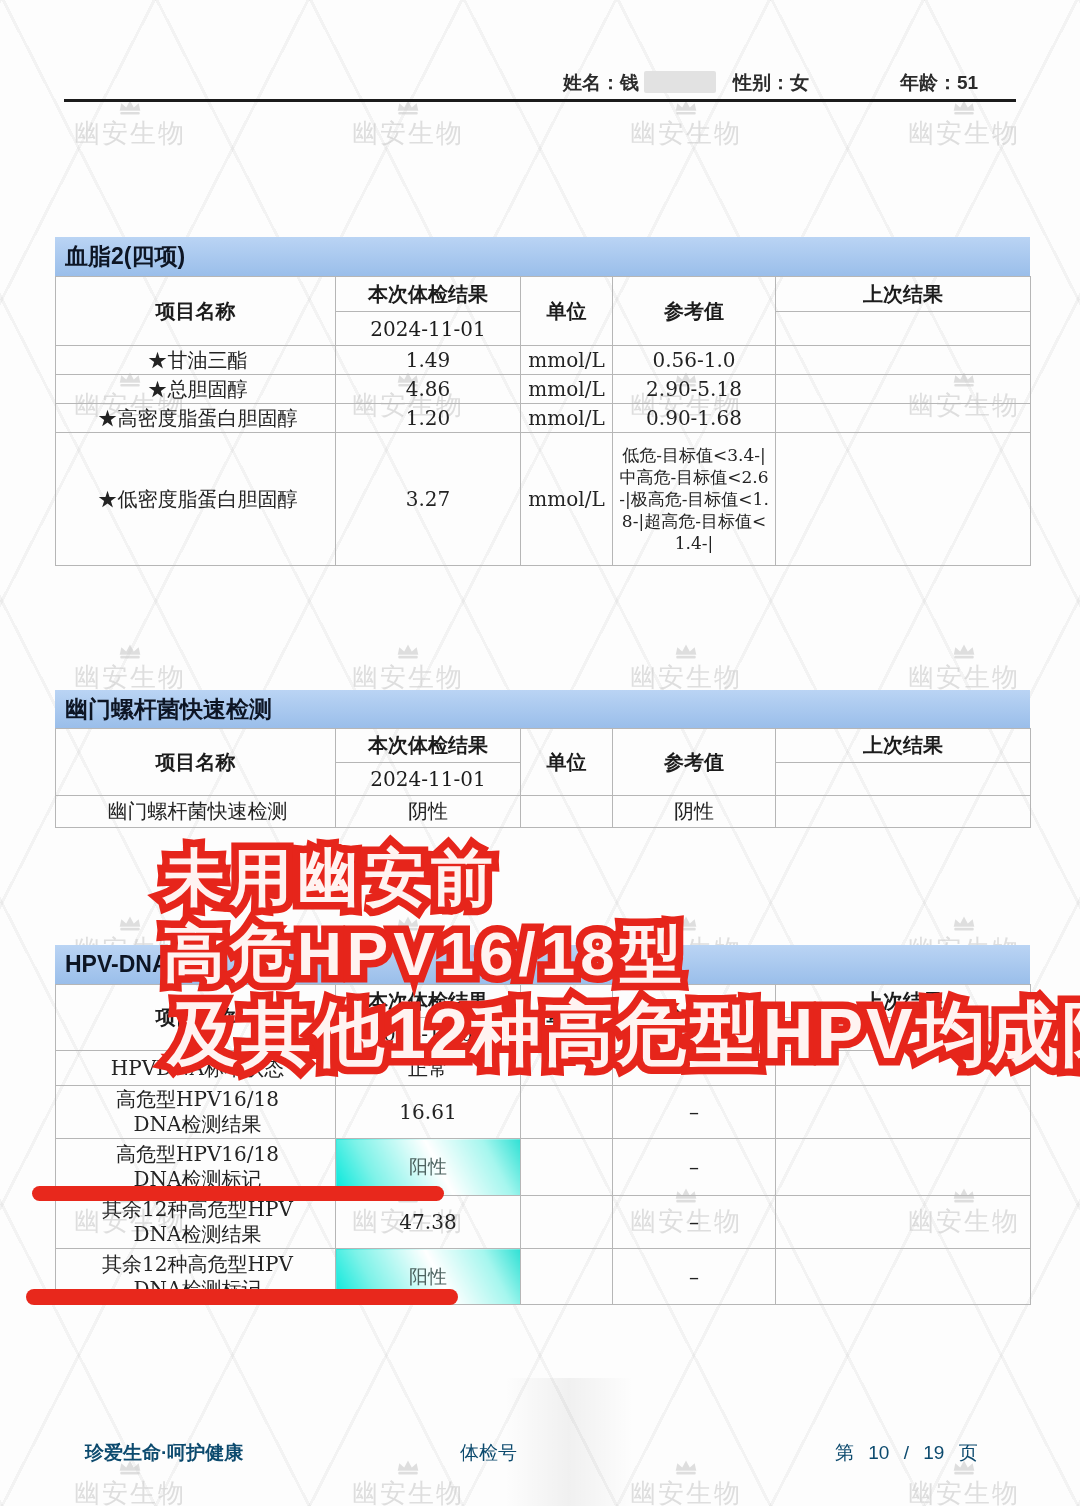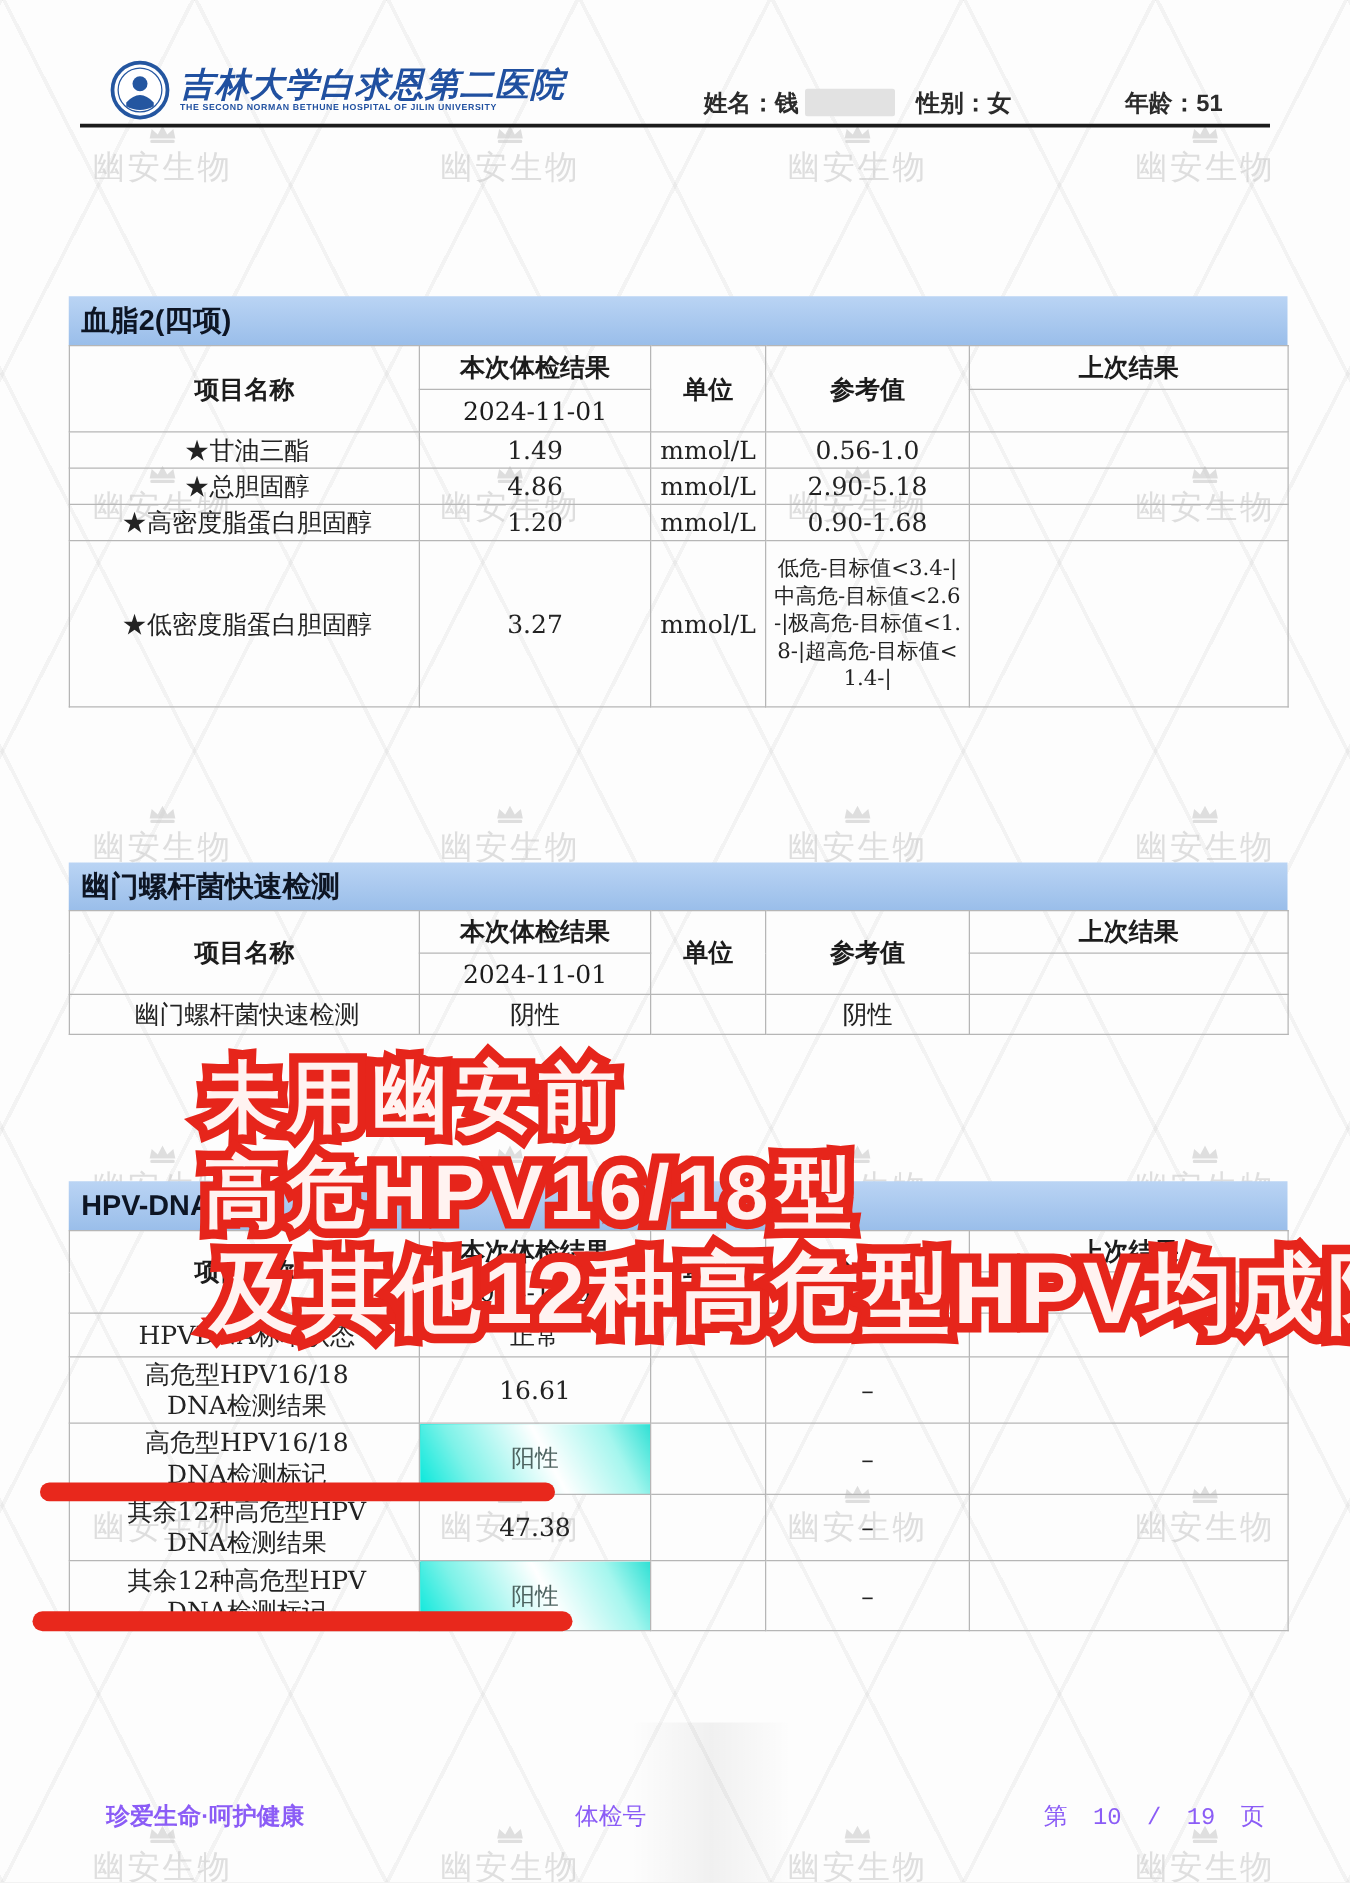--- a/index.html
+++ b/index.html
@@ -46,23 +46,23 @@
     background:linear-gradient(62deg,#00e7da 0%,#7df2e8 22%,#ffffff 55%,#a5f6ee 82%,#2fe0d4 100%);
     color:#4d6360;font-size:19px;}
   
   .ov{position:absolute;z-index:6;font-weight:900;white-space:nowrap;
     font-family:"Liberation Sans",sans-serif;letter-spacing:5px;}
   .ov-stroke{position:absolute;left:0;top:0;color:#e6251b;
     -webkit-text-stroke:15px #e6251b;text-shadow:0 3px 4px rgba(215,30,20,.35);}
   .ov-fill{position:relative;color:#fff3f1;}
   .strip{position:absolute;z-index:5;background:#e8281c;border-radius:9px;}
   
-  .ft{position:absolute;z-index:2;font-size:19px;color:#8b5cf6;white-space:nowrap;}
+  .ft{position:absolute;z-index:2;font-size:19px;color:#0c4a6e;white-space:nowrap;}
   .ft-left{font-weight:700;}
-  .ft-page{word-spacing:9px;font-family:Liberation Mono, monospace;}
+  .ft-page{word-spacing:9px;font-family:Liberation Sans, sans-serif;}
   .shadow-band{position:absolute;left:505px;top:1378px;width:128px;height:128px;z-index:1;
     background:linear-gradient(to right,rgba(0,0,0,0),rgba(0,0,0,.05),rgba(0,0,0,0));}
 </style>
 </head>
 <body>
 
 <div class="page">
 
   <div id="watermarks">
       <div class="wm-item" style="left: 65px; top: 98px;"><svg viewBox="0 0 24 16" fill="currentColor">
@@ -156,32 +156,20 @@
       <div class="wm-item" style="left: 621px; top: 1458px;"><svg viewBox="0 0 24 16" fill="currentColor">
           <path d="M2.5 11.5 L4 4.5 L8.5 8.5 L12 2 L15.5 8.5 L20 4.5 L21.5 11.5 Z"></path>
           <rect x="3" y="12.5" width="18" height="2.4" rx="1"></rect>
         </svg><span class="wm-text">幽安生物</span></div>
       <div class="wm-item" style="left: 899px; top: 1458px;"><svg viewBox="0 0 24 16" fill="currentColor">
           <path d="M2.5 11.5 L4 4.5 L8.5 8.5 L12 2 L15.5 8.5 L20 4.5 L21.5 11.5 Z"></path>
           <rect x="3" y="12.5" width="18" height="2.4" rx="1"></rect>
         </svg><span class="wm-text">幽安生物</span></div>
     </div>
 
-  <div class="hdr-logo">
-    <svg class="seal" viewBox="0 0 48 48">
-      <circle cx="24" cy="24" r="22" fill="#fff" stroke="#2456a0" stroke-width="3"></circle>
-      <circle cx="24" cy="24" r="17.5" fill="none" stroke="#2456a0" stroke-width="1"></circle>
-      <circle cx="24" cy="19" r="6" fill="#2456a0"></circle>
-      <path d="M13 34 q11 -12 22 0 l0 3 q-11 6 -22 0 Z" fill="#2456a0"></path>
-    </svg>
-    <div>
-      <div class="hosp-cn">吉林大学白求恩第二医院</div>
-      <div class="hosp-en">THE SECOND NORMAN BETHUNE HOSPITAL OF JILIN UNIVERSITY</div>
-    </div>
-  </div>
 
   <div class="pt-field" style="left:523px;margin-left:40px;">
     <span>姓名：</span><span>钱</span>
     <span class="redact"></span>
   </div>
   <div class="pt-field" style="left:733px;">
     <span>性别：</span><span>女</span>
   </div>
   <div class="pt-field" style="left:900px;">
     <span>年龄：</span><span>51</span>

